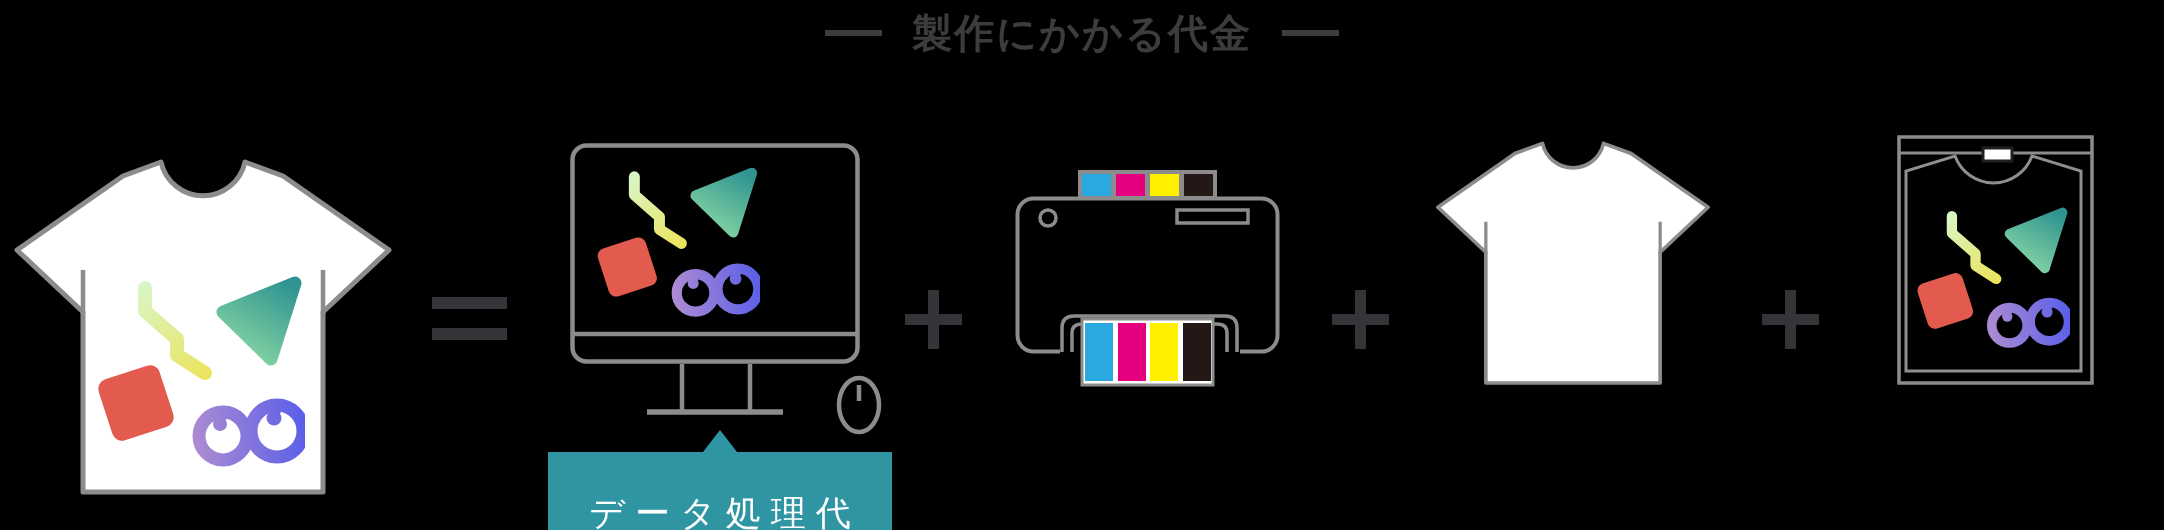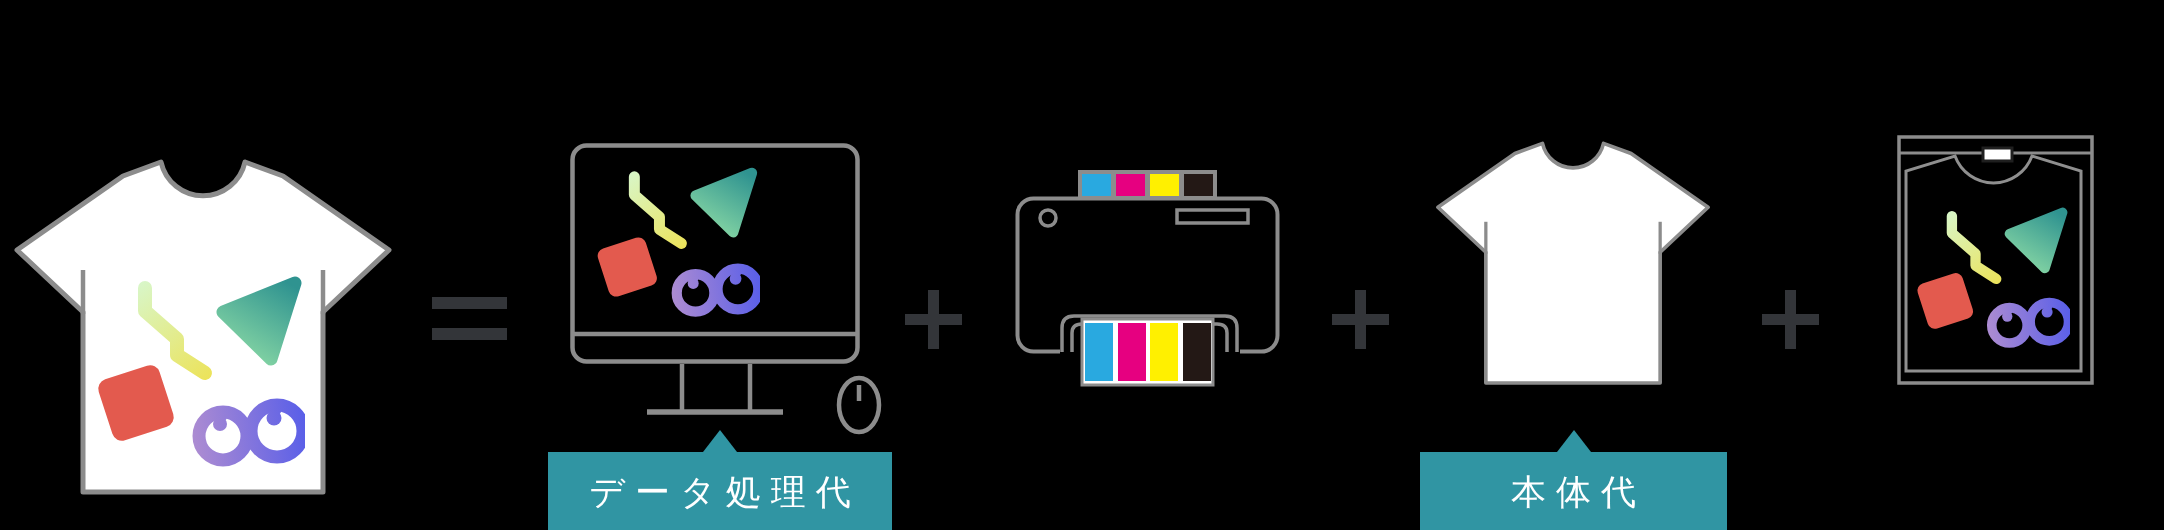--- a/index.html
+++ b/index.html
@@ -16,21 +16,21 @@
   .plus::before{content:'';position:absolute;left:0;top:24px;width:57px;height:11px;background:#333539;}
   .plus::after{content:'';position:absolute;left:23px;top:0;width:11px;height:59px;background:#333539;}
   .equals{width:75px;height:43px;}
   .equals .bar{position:absolute;left:0;width:75px;height:12px;background:#333539;}
   .equals .bar.b1{top:0;}
   .equals .bar.b2{top:31px;}
   
   .icon{position:absolute;}
   
   .price-label{position:absolute;top:452px;height:78px;background:#3095a3;
-               display:flex;align-items:center;justify-content:center;}
+               display:flex;align-items:flex-end;justify-content:center;}
   .price-label .txt{color:#fff;font-size:35px;font-weight:500;letter-spacing:10px;
                     padding-left:10px;line-height:1;white-space:nowrap;}
   .price-label::after{content:'';position:absolute;top:-22px;left:50%;margin-left:-17px;
                       border-left:17px solid transparent;border-right:17px solid transparent;
                       border-bottom:22px solid #3095a3;}
 </style>
 </head>
 <body>
 
 <div class="canvas">
@@ -71,20 +71,25 @@
       </symbol>
 
       <symbol id="tee" viewBox="0 0 380 344">
         <path d="M148 10 A43 43 0 0 0 232 10 L270 24 L376 98 L310 160 L310 340 L70 340 L70 160 L4 98 L110 24 Z" fill="#ffffff" stroke="#8c8c8c" stroke-width="5" stroke-linejoin="round"></path>
         <line x1="310" y1="118" x2="310" y2="162" stroke="#8c8c8c" stroke-width="4.5"></line>
         <line x1="70" y1="118" x2="70" y2="162" stroke="#8c8c8c" stroke-width="4.5"></line>
       </symbol>
     </defs>
   </svg>
 
+  <div class="title-row">
+    <span class="title-dash"></span>
+    <h1 class="page-title">製作にかかる代金</h1>
+    <span class="title-dash"></span>
+  </div>
 
   <svg class="icon" style="left:13px;top:152px" width="380" height="345" viewBox="0 0 380 345">
     <use href="#tee" width="380" height="344"></use>
     <use href="#design" x="82" y="121" width="210" height="195"></use>
   </svg>
 
   <div class="op equals" style="left:432px;top:297px">
     <span class="bar b1"></span>
     <span class="bar b2"></span>
   </div>
@@ -143,17 +148,14 @@
     <rect x="2" y="2" width="193" height="246" fill="none" stroke="#8c8c8c" stroke-width="3.5"></rect>
     <line x1="2" y1="18" x2="195" y2="18" stroke="#8c8c8c" stroke-width="3"></line>
     <path d="M58 21 A41 41 0 0 0 135 21 L184 36 L184 236 L9 236 L9 36 Z" fill="none" stroke="#8f8f8f" stroke-width="3"></path>
     <rect x="86" y="13" width="29" height="13" fill="#ffffff" stroke="#1f1f1f" stroke-width="3"></rect>
     <use href="#design" x="18" y="70" width="155" height="144"></use>
   </svg>
 
   <div class="price-label" style="left:548px;width:344px">
     <span class="txt">データ処理代</span>
   </div>
-  <div class="price-label" style="left:1420px;width:307px">
-    <span class="txt">本体代</span>
-  </div>
 
 </div>
 
 </body></html>

